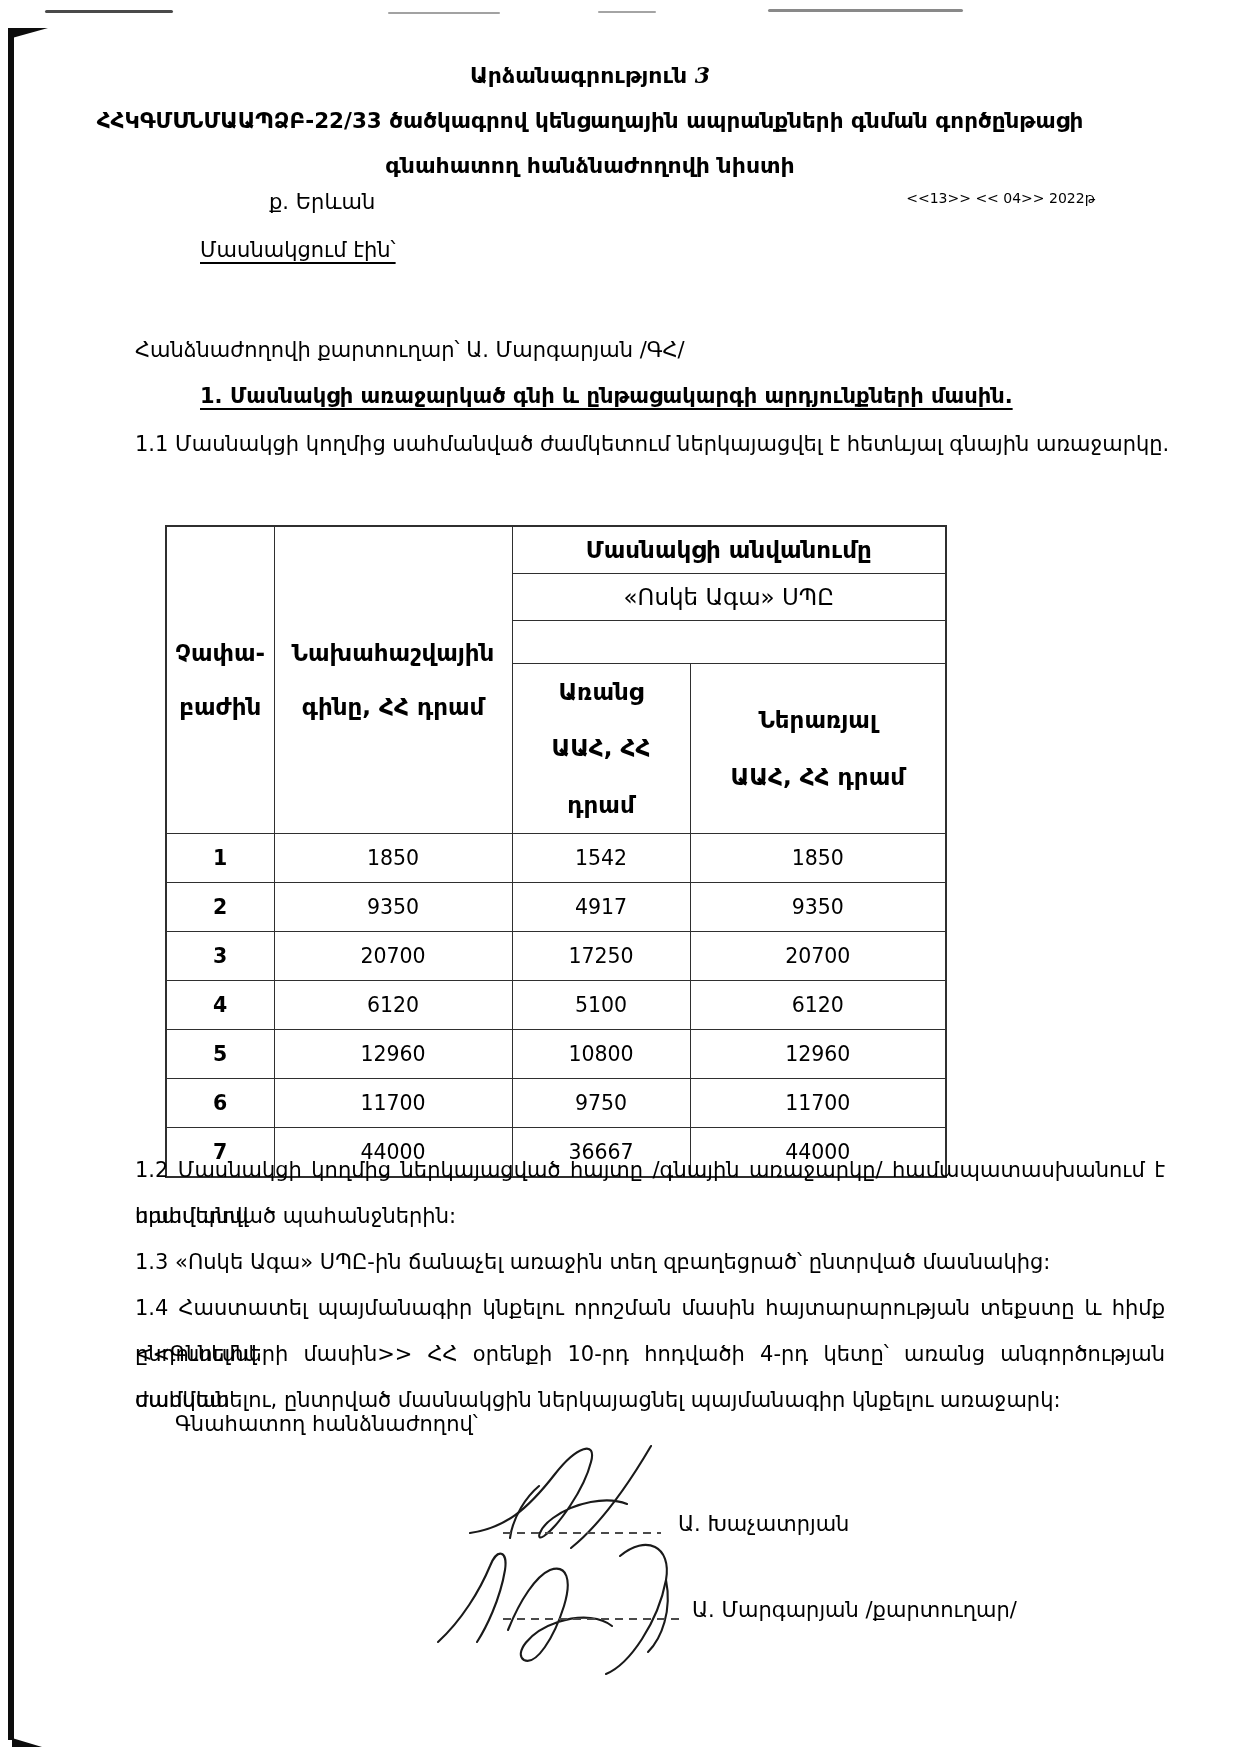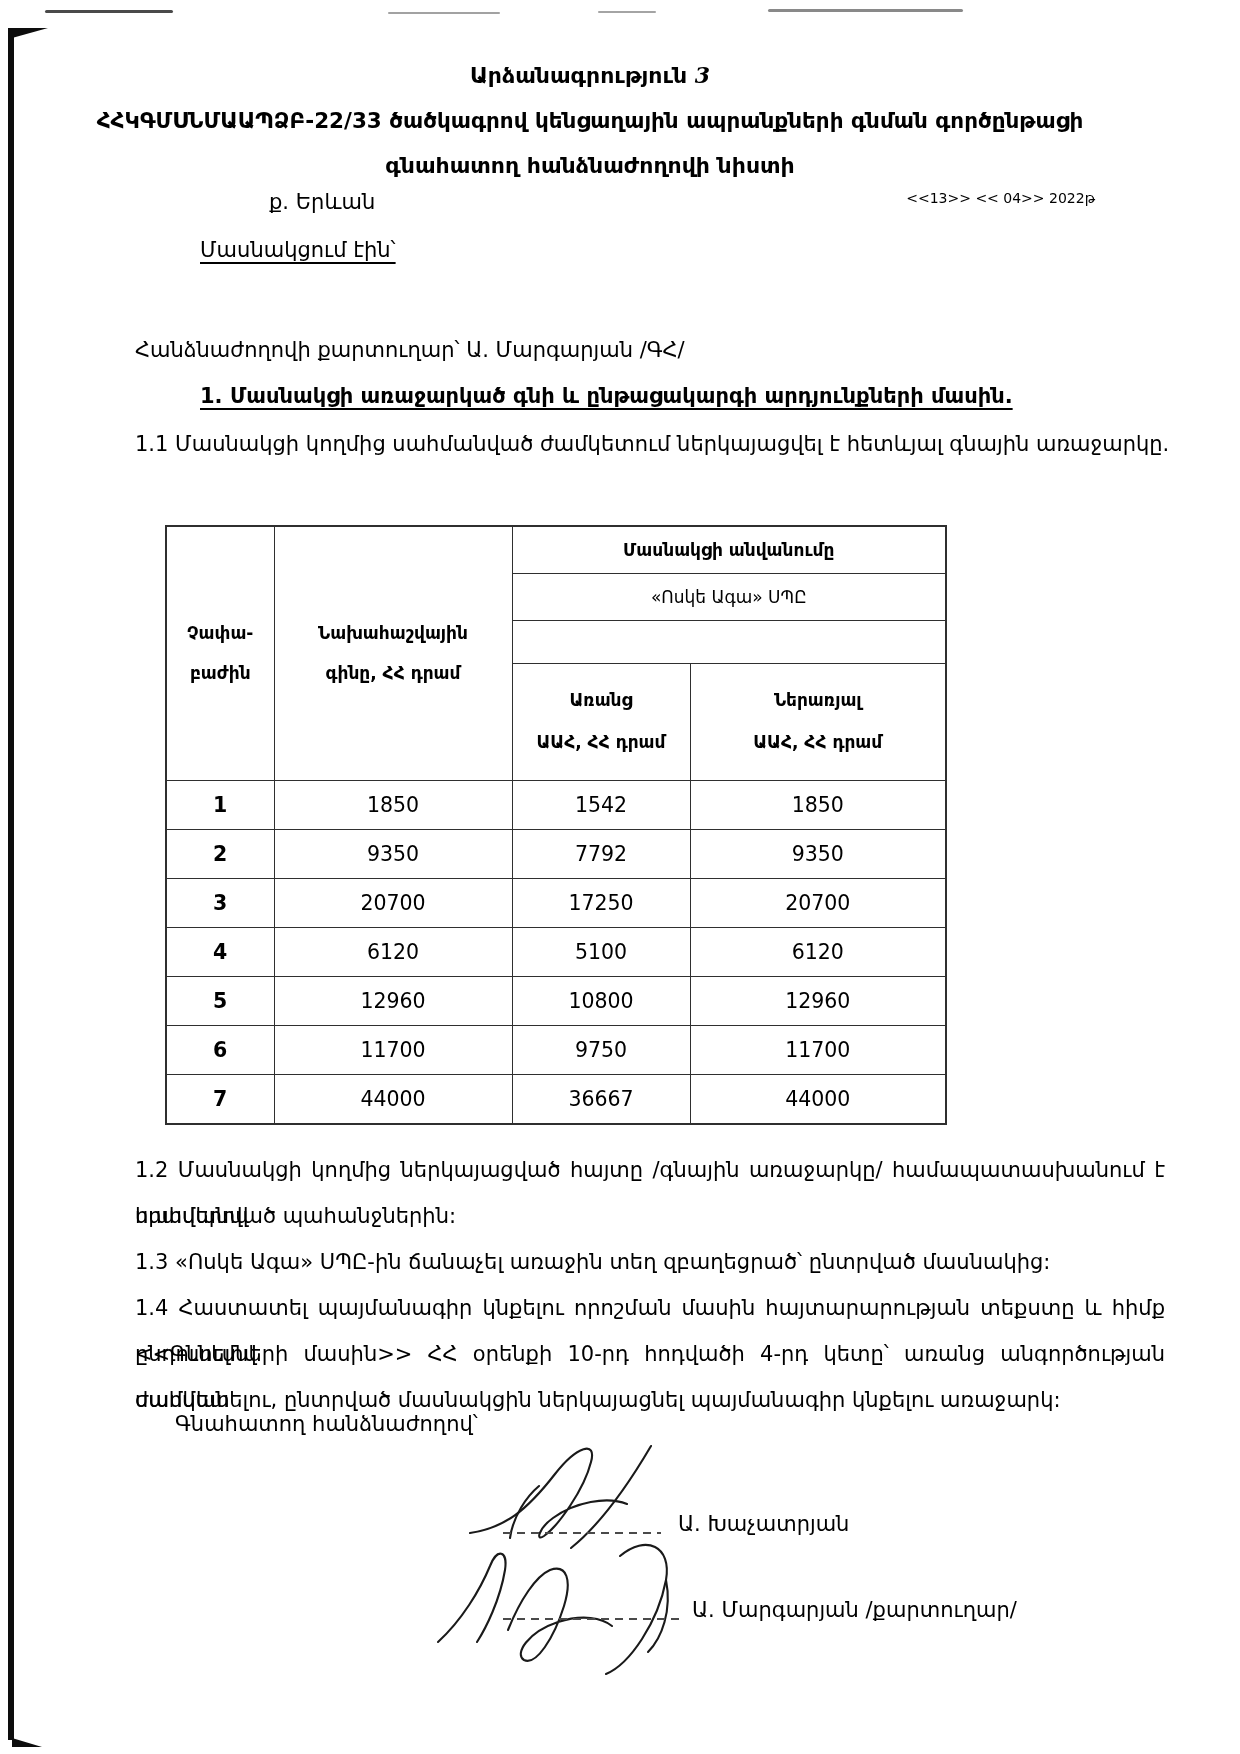--- a/index.html
+++ b/index.html
@@ -34,21 +34,21 @@
   .secretary-line{left:135px;top:338px;}
   .sec1-heading{left:200px;top:384px;font-weight:bold;text-decoration:underline;text-underline-offset:5px;}
   .p11{left:135px;top:432px;}
   
   table.price{
     position:absolute;left:165px;top:525px;width:780px;
     border-collapse:collapse;table-layout:fixed;
   }
   table.price td{
     border:1.5px solid #2f2f2f;text-align:center;vertical-align:middle;
-    font-size:17px;padding:0 4px;
+    font-size:23px;padding:0 4px;
   }
   table.price{border:2px solid #2f2f2f;}
   td.hdr{font-weight:bold;line-height:2.35;}
   td.subhdr{font-weight:bold;line-height:2.45;height:116px;margin-left:37px;}
   td.pname{font-weight:normal;height:46px;font-size:21px;}
   td.ptitle{font-weight:bold;height:46px;font-size:21.5px;}
   td.spacer{height:42px;}
   td.lot{font-weight:600;}
   tr.data td{height:48px;font-size:20.5px;}
   
@@ -136,21 +136,21 @@
       </tr>
       <tr class="data">
         <td class="lot">1</td>
         <td>1850</td>
         <td>1542</td>
         <td>1850</td>
       </tr>
       <tr class="data">
         <td class="lot">2</td>
         <td>9350</td>
-        <td>7792</td>
+        <td>4917</td>
         <td>9350</td>
       </tr>
       <tr class="data">
         <td class="lot">3</td>
         <td>20700</td>
         <td>17250</td>
         <td>20700</td>
       </tr>
       <tr class="data">
         <td class="lot">4</td>

